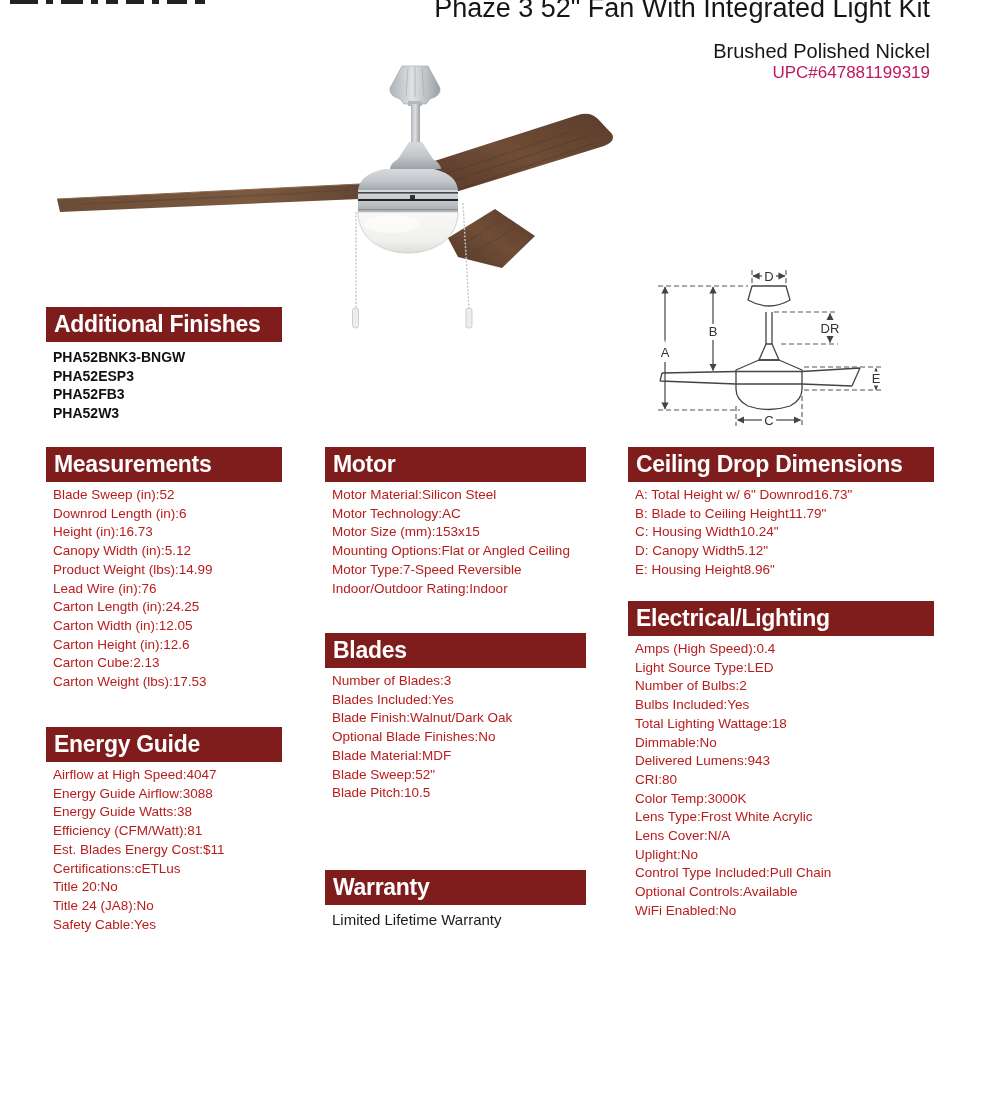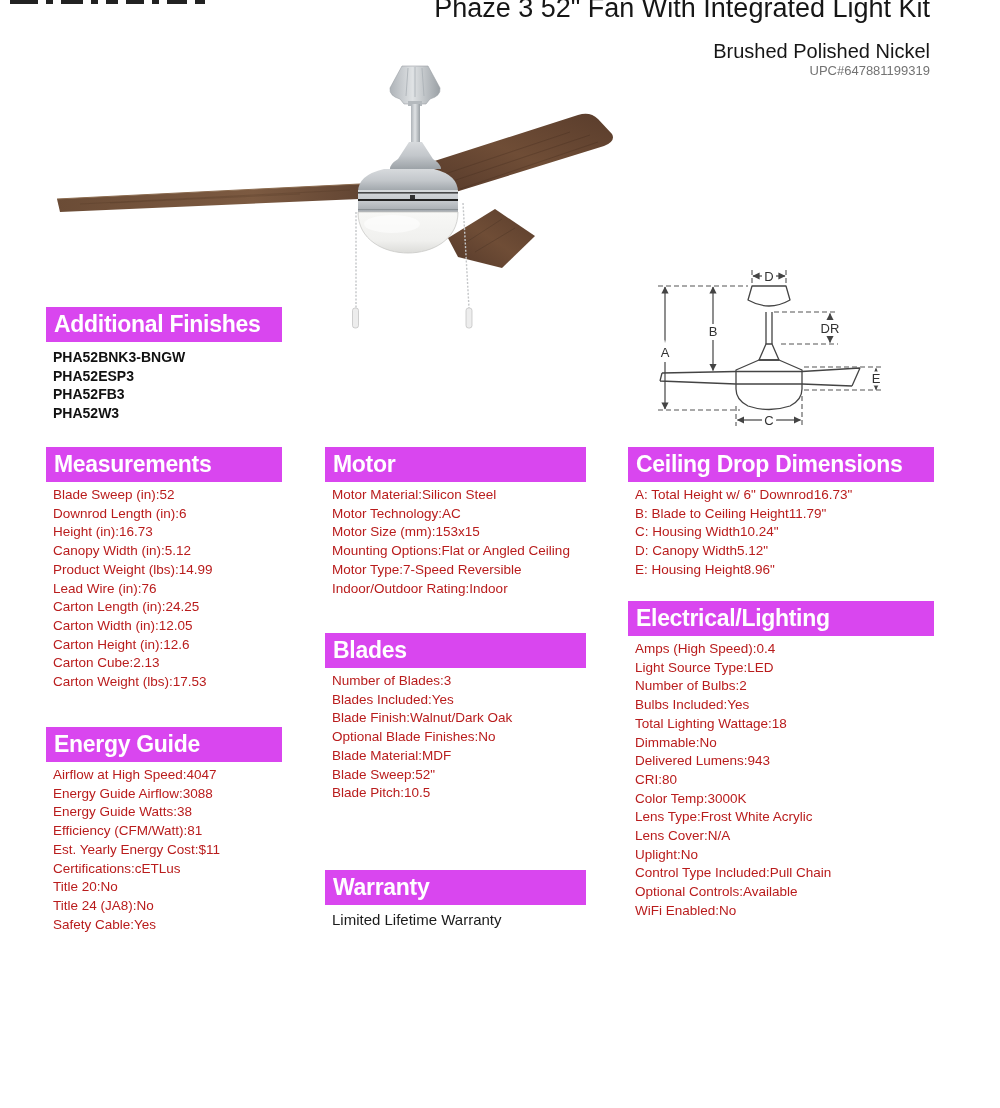--- a/index.html
+++ b/index.html
@@ -5,24 +5,24 @@
   html,body{margin:0;padding:0;background:#fff;}
   .page{position:relative;width:1000px;height:1108px;background:#ffffff;overflow:hidden;
         font-family:"Liberation Sans", sans-serif;color:#1b1b1b;}
 
   
   .crop-marks{position:absolute;left:10px;top:0;height:5px;display:flex;gap:8px;align-items:flex-start;}
   .crop-marks span{display:block;height:4px;background:#222;}
 
   .title{position:absolute;top:-7px;right:70px;font-size:27px;white-space:nowrap;color:#161616;}
   .finish-line{position:absolute;top:40px;right:70px;font-size:20px;color:#161616;}
-  .upc-line{position:absolute;top:63px;right:70px;font-size:13px;color:#737373;}
+  .upc-line{position:absolute;top:63px;right:70px;font-size:17px;color:#be185d;}
 
   .section{position:absolute;}
-  .bar{height:35px;background:#d946ef;color:#fff;font-weight:bold;font-size:23px;
+  .bar{height:35px;background:#7f1d1d;color:#fff;font-weight:bold;font-size:23px;
        line-height:35px;padding-left:8px;letter-spacing:-0.3px;box-sizing:border-box;}
   .rows{padding-top:4px;}
   .row{display:flex;font-size:13.5px;line-height:18.7px;
        padding:0 3px 0 7px;color:#b91c1c;}
   .row .val{white-space:nowrap;text-align:right;}
   .finish-list{padding:6px 0 0 7px;font-weight:bold;font-size:14px;line-height:18.7px;color:#111;}
   .warranty-note{padding:6px 0 0 7px;font-size:15px;color:#1b1b1b;}
 
   .fan-img{position:absolute;left:50px;top:52px;}
   .diagram{position:absolute;left:640px;top:256px;}
@@ -261,21 +261,21 @@
           <span class="lbl">Energy Guide Watts:</span>
           <span class="val">38</span>
         </div>
 
         <div class="row">
           <span class="lbl">Efficiency (CFM/Watt):</span>
           <span class="val">81</span>
         </div>
 
         <div class="row">
-          <span class="lbl">Est. Yearly Energy Cost:</span>
+          <span class="lbl">Est. Blades Energy Cost:</span>
           <span class="val">$11</span>
         </div>
 
         <div class="row">
           <span class="lbl">Certifications:</span>
           <span class="val">cETLus</span>
         </div>
 
         <div class="row">
           <span class="lbl">Title 20:</span>

